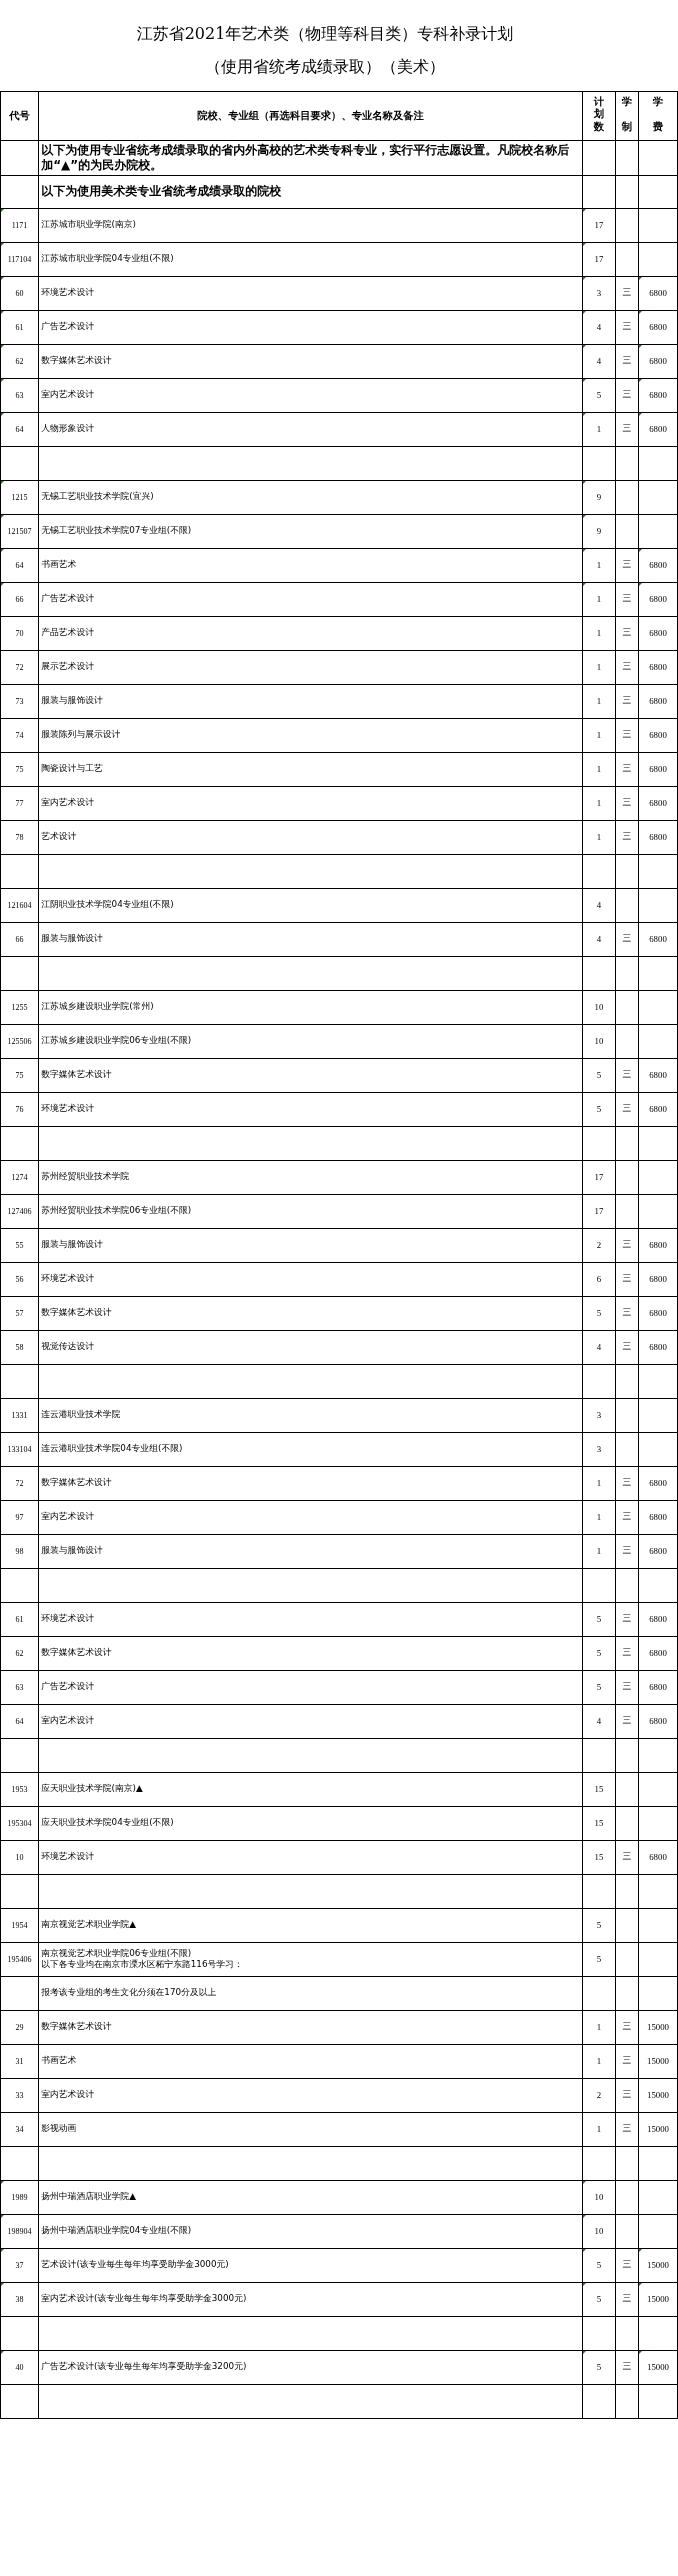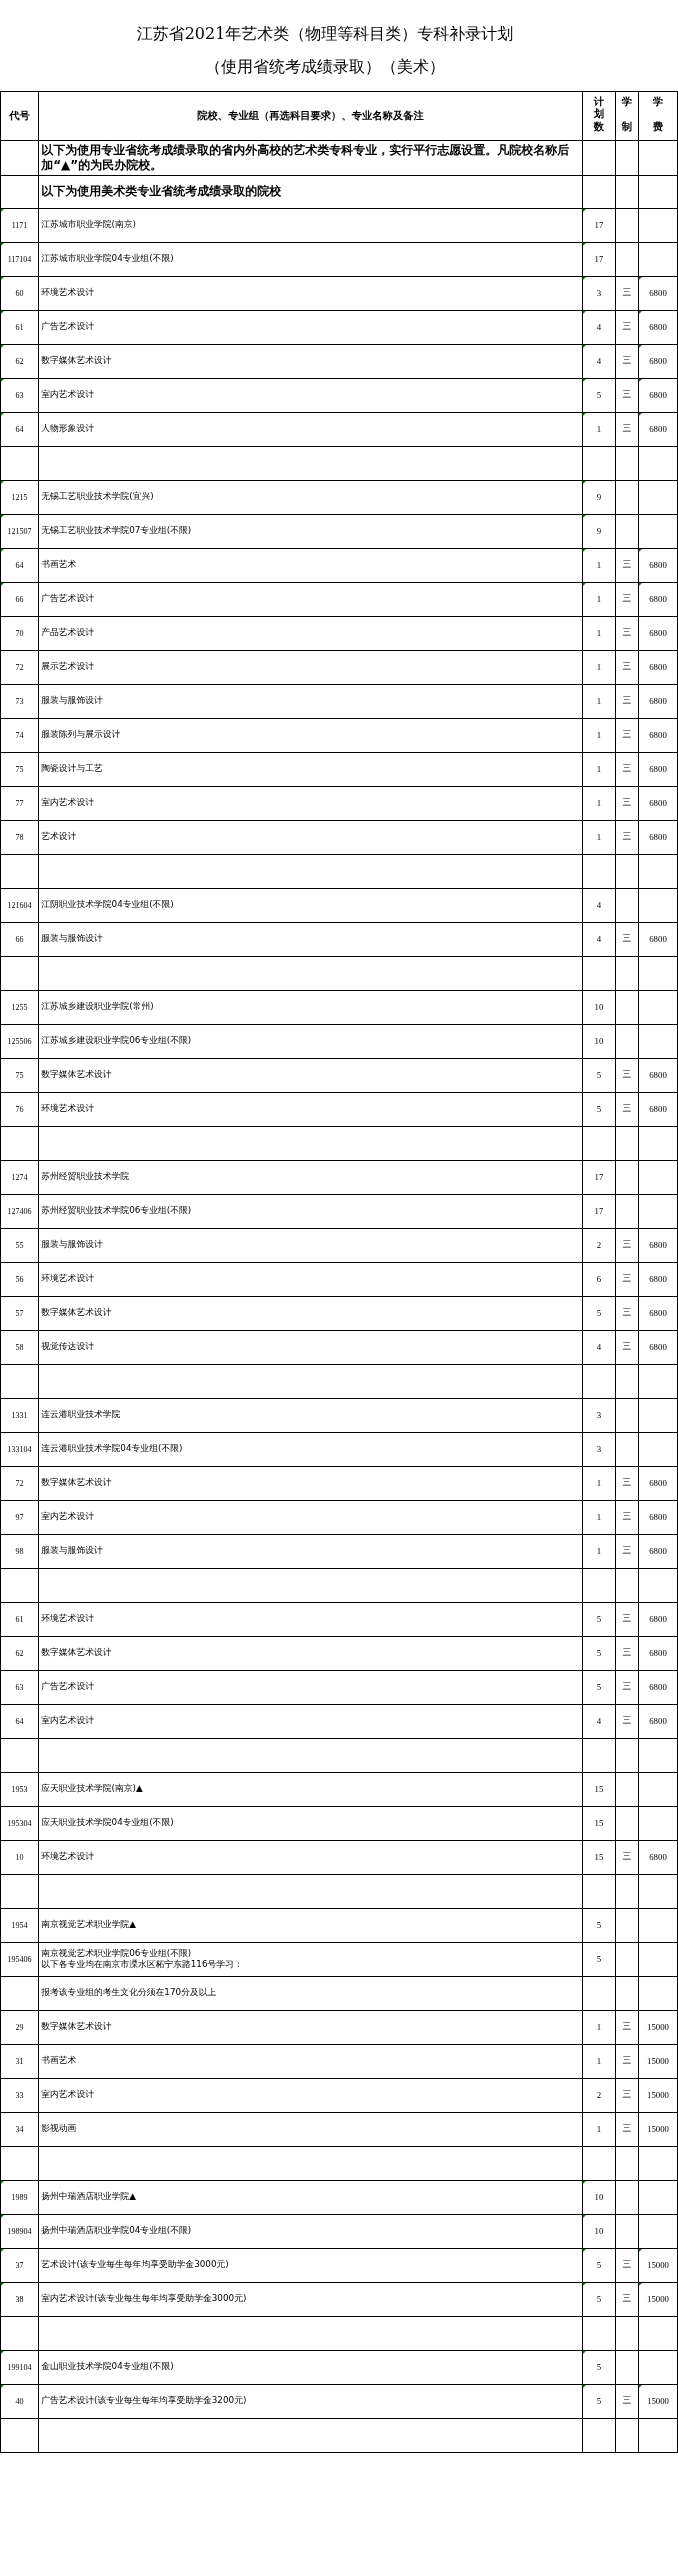--- a/index.html
+++ b/index.html
@@ -525,27 +525,20 @@
         <td class="num marker">15000</td>
       </tr>
       <tr class="row">
         <td class="code"></td>
         <td class="name"></td>
         <td class="num"></td>
         <td class="dur"></td>
         <td class="num"></td>
       </tr>
       <tr class="row">
-        <td class="code marker">199104</td>
-        <td class="name">金山职业技术学院04专业组(不限)</td>
-        <td class="num marker">5</td>
-        <td class="dur"></td>
-        <td class="num"></td>
-      </tr>
-      <tr class="row">
         <td class="code marker">40</td>
         <td class="name">广告艺术设计(该专业每生每年均享受助学金3200元)</td>
         <td class="num marker">5</td>
         <td class="dur">三</td>
         <td class="num marker">15000</td>
       </tr>
       <tr class="row">
         <td class="code"></td>
         <td class="name"></td>
         <td class="num"></td>

